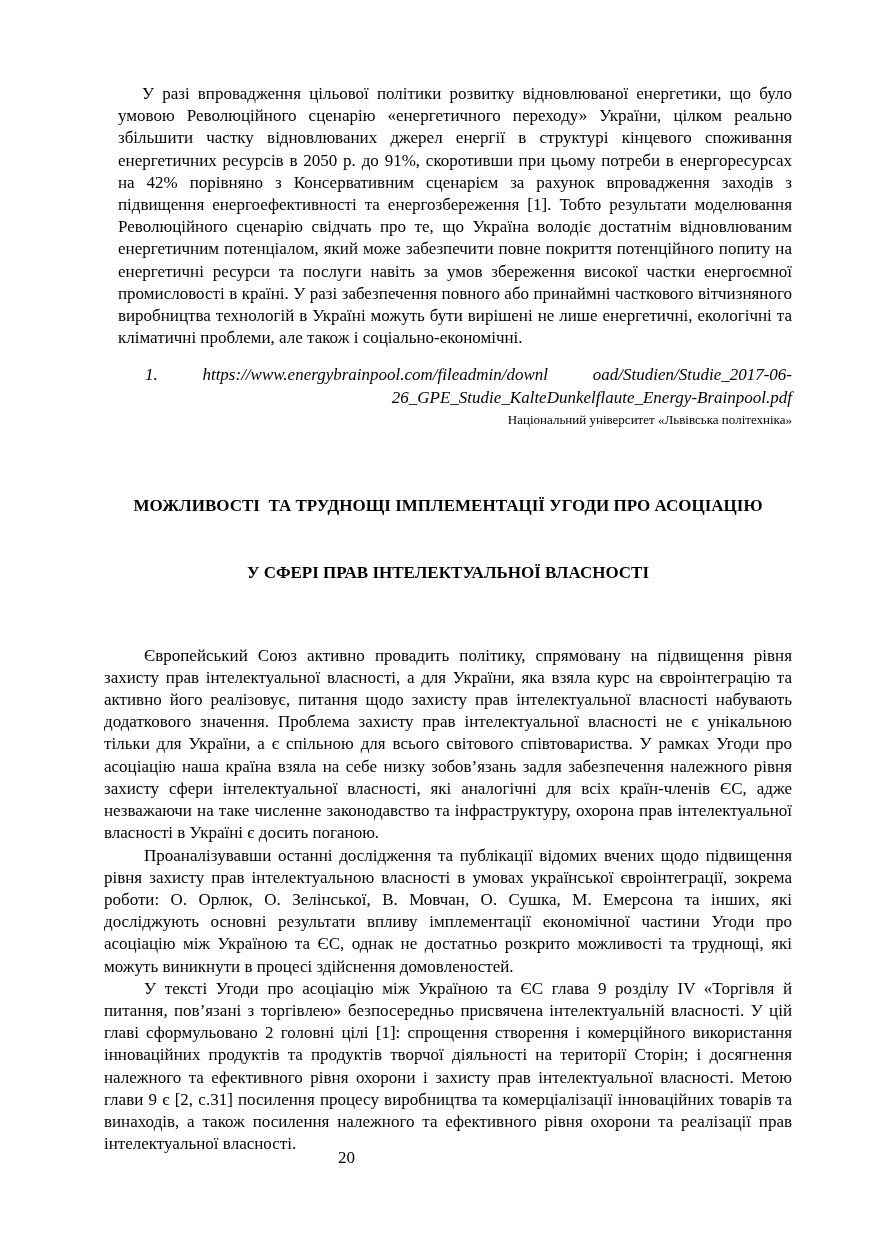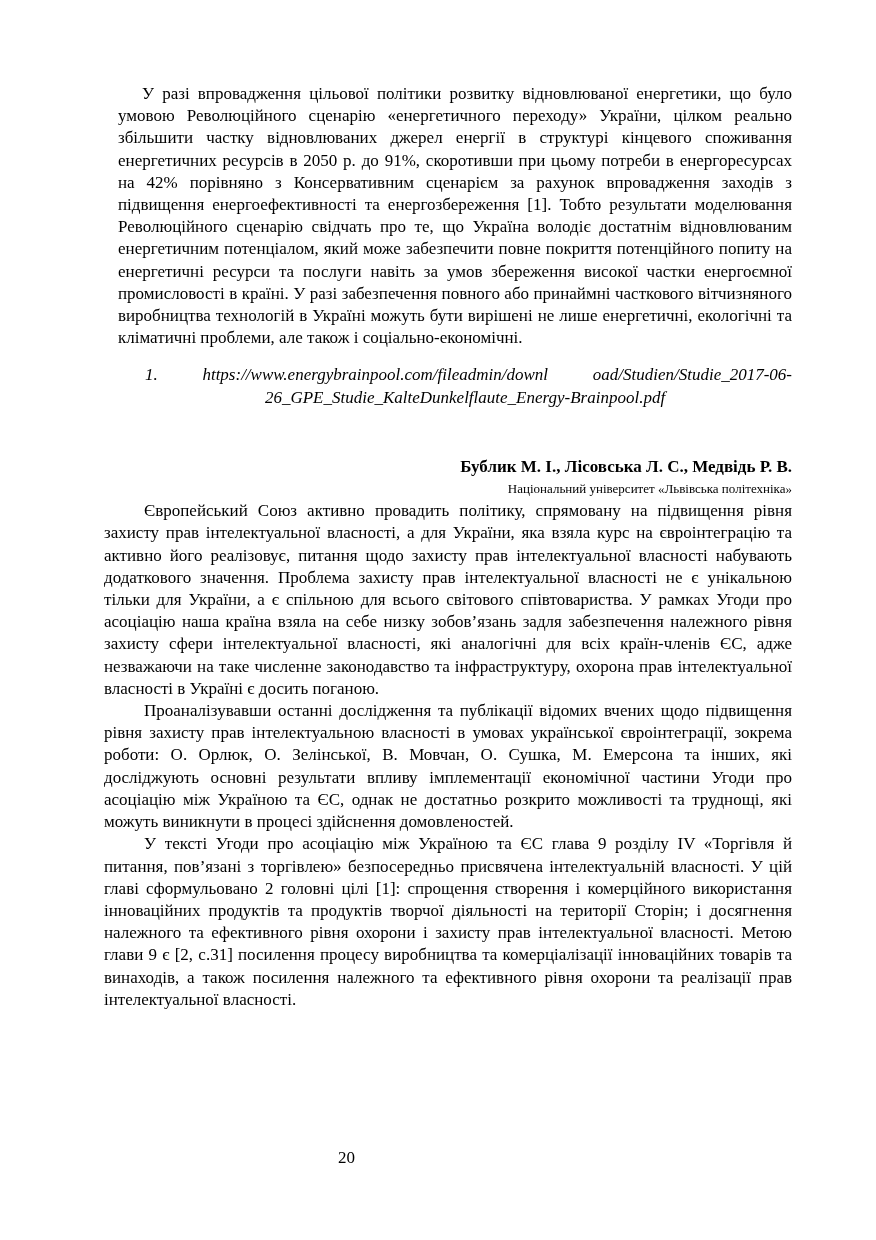--- a/index.html
+++ b/index.html
@@ -44,21 +44,21 @@
     line-height: 22.2px;
     font-style: italic;
   }
   .ref-line-1 {
     text-indent: 27px;
     text-align: justify;
     text-align-last: justify;
     white-space: pre-wrap;
   }
   .ref-line-2 {
-    text-align: center;
+    text-align: right;
     margin-left: 20px;
   }
 
   .authors {
     margin-top: 47px;
     font-size: 17px;
     line-height: 22.2px;
     font-weight: bold;
     text-align: right;
   }
@@ -94,23 +94,26 @@
 
     <div class="carryover">
       <p class="body-par">У разі впровадження цільової політики розвитку відновлюваної енергетики, що було умовою Революційного сценарію «енергетичного переходу» України, цілком реально збільшити частку відновлюваних джерел енергії в структурі кінцевого споживання енергетичних ресурсів в 2050 р. до 91%, скоротивши при цьому потреби в енергоресурсах на 42% порівняно з Консервативним сценарієм за рахунок впровадження заходів з підвищення енергоефективності та енергозбереження [1]. Тобто результати моделювання Революційного сценарію свідчать про те, що Україна володіє достатнім відновлюваним енергетичним потенціалом, який може забезпечити повне покриття потенційного попиту на енергетичні ресурси та послуги навіть за умов збереження високої частки енергоємної промисловості в країні. У разі забезпечення повного або принаймні часткового вітчизняного виробництва технологій в Україні можуть бути вирішені не лише енергетичні, екологічні та кліматичні проблеми, але також і соціально-економічні.</p>
 
       <div class="reference">
         <div class="ref-line-1">1. https://www.energybrainpool.com/fileadmin/downl oad/Studien/Studie_2017-06-</div>
         <div class="ref-line-2">26_GPE_Studie_KalteDunkelflaute_Energy-Brainpool.pdf</div>
       </div>
     </div>
 
-    <div class="authors">Бублик М. І., Лісовська Л. С., Медвідь Р. В.</div>
     <div class="affiliation">Національний університет «Львівська політехніка»</div>
 
+    <div class="article-title">
+      <div>МОЖЛИВОСТІ  ТА ТРУДНОЩІ ІМПЛЕМЕНТАЦІЇ УГОДИ ПРО АСОЦІАЦІЮ</div>
+      <div>У СФЕРІ ПРАВ ІНТЕЛЕКТУАЛЬНОЇ ВЛАСНОСТІ</div>
+    </div>
 
     <p class="body-par">Європейський Союз активно провадить політику, спрямовану на підвищення рівня захисту прав інтелектуальної власності, а для України, яка взяла курс на євроінтеграцію та активно його реалізовує, питання щодо захисту прав інтелектуальної власності набувають додаткового значення. Проблема захисту прав інтелектуальної власності не є унікальною тільки для України, а є спільною для всього світового співтовариства. У рамках Угоди про асоціацію наша країна взяла на себе низку зобов’язань задля забезпечення належного рівня захисту сфери інтелектуальної власності, які аналогічні для всіх країн-членів ЄС, адже незважаючи на таке численне законодавство та інфраструктуру, охорона прав інтелектуальної власності в Україні є досить поганою.</p>
     <p class="body-par">Проаналізувавши останні дослідження та публікації відомих вчених щодо підвищення рівня захисту прав інтелектуальною власності в умовах української євроінтеграції, зокрема роботи: О. Орлюк, О. Зелінської, В. Мовчан, О. Сушка, М. Емерсона та інших, які досліджують основні результати впливу імплементації економічної частини Угоди про асоціацію між Україною та ЄС, однак не достатньо розкрито можливості та труднощі, які можуть виникнути в процесі здійснення домовленостей.</p>
     <p class="body-par">У тексті Угоди про асоціацію між Україною та ЄС глава 9 розділу IV «Торгівля й питання, пов’язані з торгівлею» безпосередньо присвячена інтелектуальній власності. У цій главі сформульовано 2 головні цілі [1]: спрощення створення і комерційного використання інноваційних продуктів та продуктів творчої діяльності на території Сторін; і досягнення належного та ефективного рівня охорони і захисту прав інтелектуальної власності. Метою глави 9 є [2, с.31] посилення процесу виробництва та комерціалізації інноваційних товарів та винаходів, а також посилення належного та ефективного рівня охорони та реалізації прав інтелектуальної власності.</p>
   </div>
 
   <div class="page-number">20</div>
 </div>
 
 </body></html>

